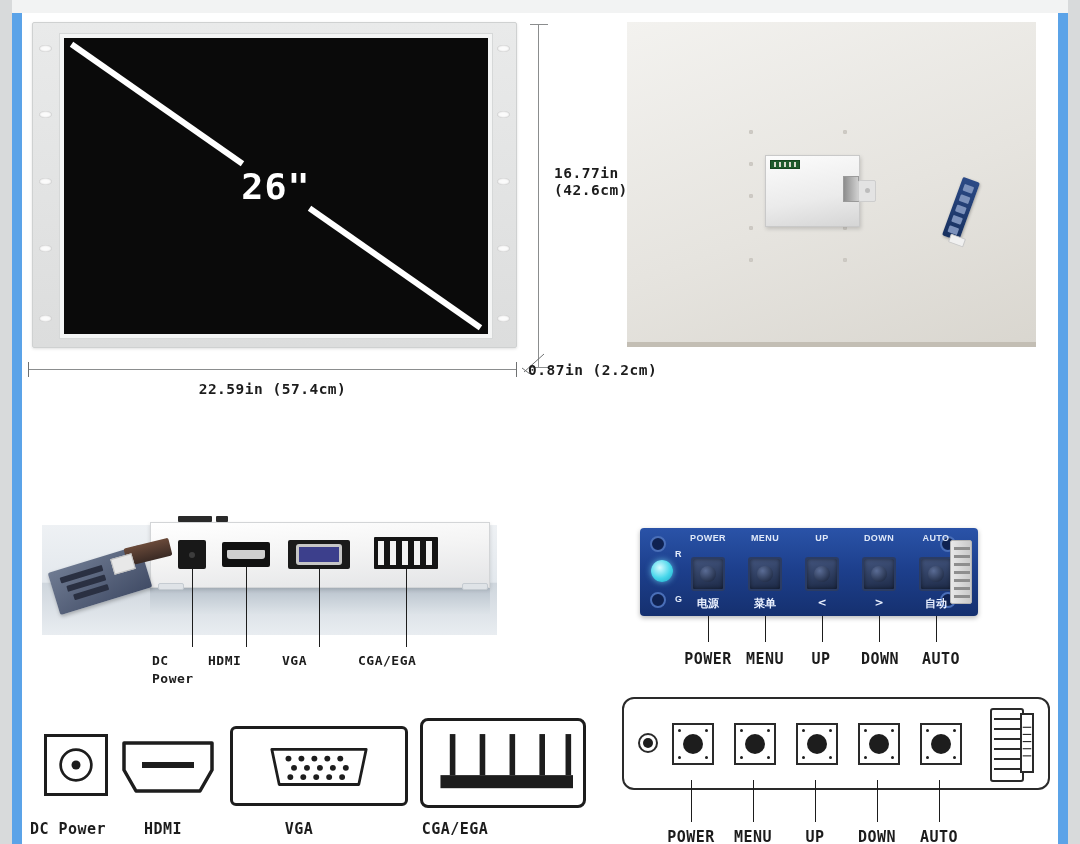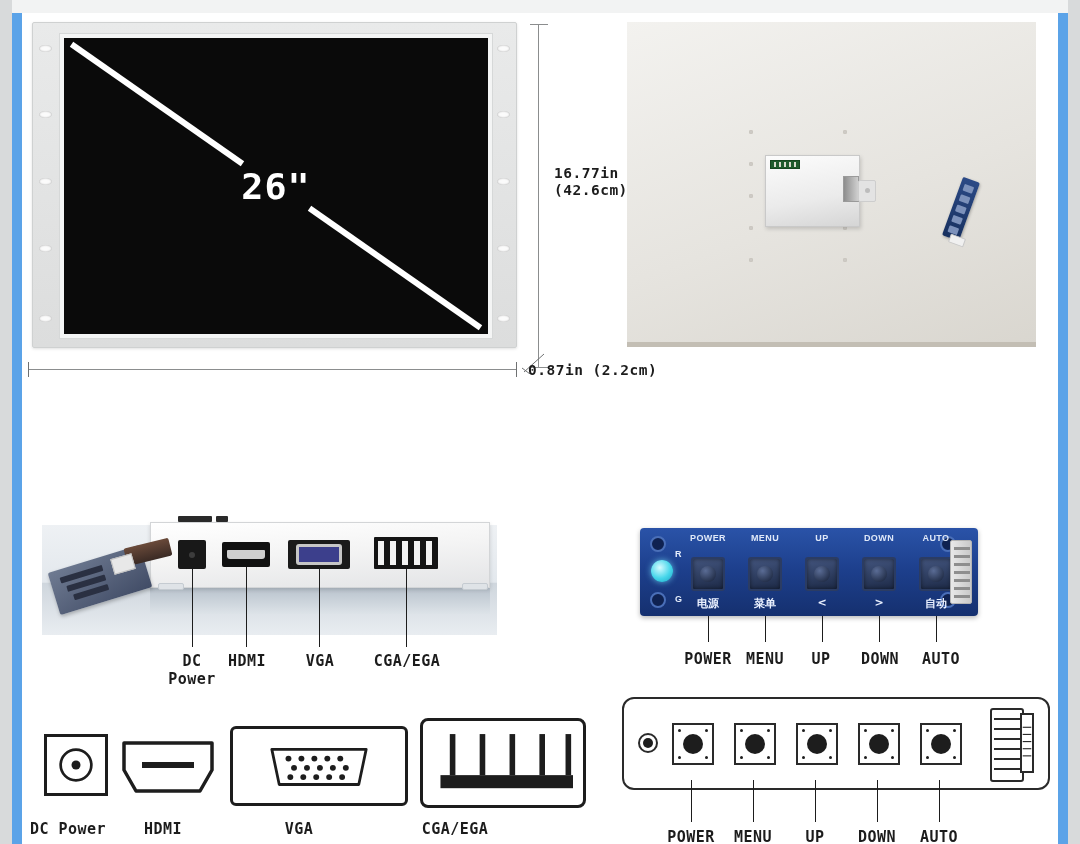--- a/index.html
+++ b/index.html
@@ -106,21 +106,21 @@
      background:linear-gradient(160deg,#6f7b92,#414c66);transform:rotate(-17deg);
      border-radius:2px;box-shadow:0 2px 4px rgba(0,0,0,.25);}
   .pcb-left i{position:absolute;background:#2a3042;border-radius:1px;}
   .pcb-wire{position:absolute;left:125px;top:543px;width:46px;height:18px;
      background:linear-gradient(180deg,#6a4a3a,#3a2a24);transform:rotate(-14deg);border-radius:2px;}
   .pcb-conn{position:absolute;left:112px;top:556px;width:22px;height:16px;background:#e8e8e8;
      border:1px solid #c0c0c0;box-sizing:border-box;transform:rotate(-16deg);}
   .foot{position:absolute;width:26px;height:7px;background:#dfe3e7;border:1px solid #c5cbd1;box-sizing:border-box;border-radius:2px;}
 
   .leader{position:absolute;width:1px;background:#1d1d1d;}
-  .port-label{position:absolute;text-align:center;font-size:15px;line-height:18px;}
+  .port-label{position:absolute;text-align:left;font-size:13px;line-height:18px;}
 
   
   .osd-photo{position:absolute;left:640px;top:528px;width:338px;height:88px;
      background:linear-gradient(180deg,#2a53a8 0%,#1d3f8c 48%,#15306f 100%);
      border-radius:4px;box-shadow:0 2px 5px rgba(0,0,0,.28);}
   .osd-hole{position:absolute;width:16px;height:16px;border-radius:50%;
      background:#0f2251;border:2px solid #4a6fb8;box-sizing:border-box;}
   .osd-led{position:absolute;left:651px;top:560px;width:22px;height:22px;border-radius:50%;
      background:radial-gradient(circle at 40% 35%,#d6fbff,#45d6ea 55%,#1ba3c4);
      box-shadow:0 0 6px rgba(120,230,255,.7);}
@@ -194,20 +194,21 @@
       </svg>
       <div class="size-label">
         <span>26"</span>
       </div>
     </div>
   </div>
 
   <div class="dim-h"></div>
   <div class="tick" style="left:28px;top:362px;height:15px;"></div>
   <div class="tick" style="left:516px;top:362px;height:15px;"></div>
+  <div class="dim-h-label dim-font">22.59in (57.4cm)</div>
 
   <div class="dim-v"></div>
   <div class="dim-v-cap" style="top:24px;"></div>
   <div class="dim-v-cap" style="top:367px;"></div>
   <div class="dim-v-label dim-font">
     <div>16.77in</div>
     <div>(42.6cm)</div>
   </div>
 
   <svg class="dim-thk" viewBox="0 0 30 22">

